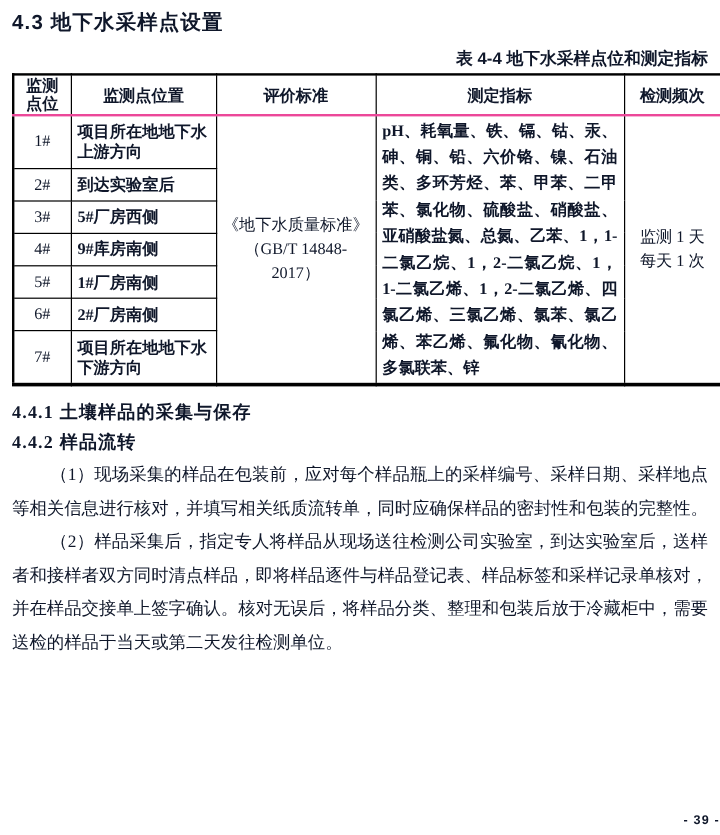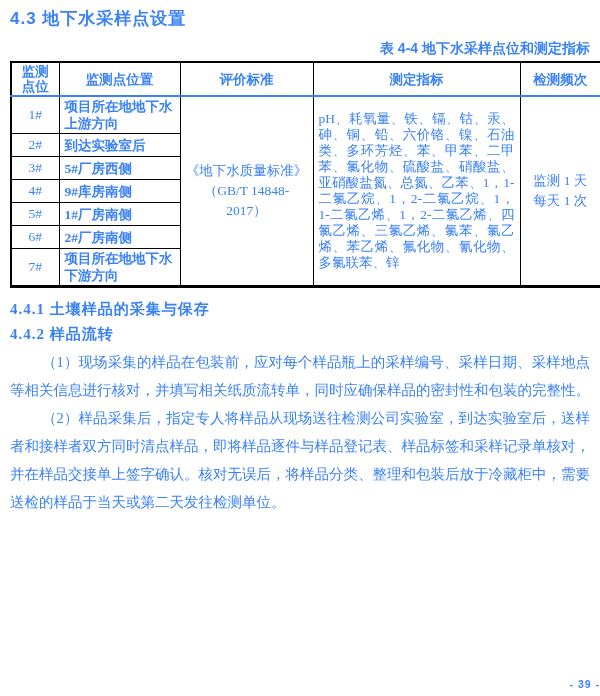--- a/index.html
+++ b/index.html
@@ -1,21 +1,21 @@
 <!DOCTYPE html>
 <html><head>
 <meta charset="utf-8">
 <style>
   * { box-sizing: border-box; }
   html, body { margin: 0; padding: 0; background: #e8e8e8; }
   .page {
     width: 600px; height: 696px;
     margin: 0 auto;
     background: #ffffff;
-    color: #3b82f6;
+    color: #0f172a;
     font-family: "Liberation Serif", "DejaVu Serif", serif;
     position: relative;
     overflow: hidden;
     padding: 5px 10px 0 10px;
   }
   .h-major {
     font-family: "Liberation Sans", "DejaVu Sans", sans-serif;
     font-weight: bold;
     font-size: 17px;
     letter-spacing: 1px;
@@ -43,21 +43,21 @@
     border: 2px solid #000;
     border-bottom-width: 3px;
   }
   .gw-table th, .gw-table td {
     border: 1px solid #000;
     padding: 1px 5px;
     font-size: 13.5px;
     vertical-align: middle;
     overflow: hidden;
   }
-  .gw-table thead tr { border-bottom: 2px solid #3b82f6; }
+  .gw-table thead tr { border-bottom: 2px solid #ec4899; }
   .gw-table thead th {
     font-weight: bold;
     text-align: center;
     height: 32px;
     line-height: 15px;
     white-space: pre-line;
   }
   .col-id { width: 48px; }
   .col-loc { width: 121px; }
   .col-std { width: 133px; }
@@ -68,23 +68,24 @@
   .row-short td { height: 23px; }
   .row-tall td { height: 33px; }
   .c-std {
     text-align: center;
     line-height: 20px;
     font-size: 13.5px;
   }
   .c-ind {
     text-align: justify;
     text-justify: inter-character;
-    line-height: 16px;
+    line-height: 22px;
     font-size: 13.5px;
     padding: 2px 6px;
+    font-weight: bold;
   }
   .c-freq {
     text-align: center;
     line-height: 20px;
     white-space: pre-line;
   }
   .para {
     font-size: 14.5px;
     line-height: 28px;
     text-align: justify;

